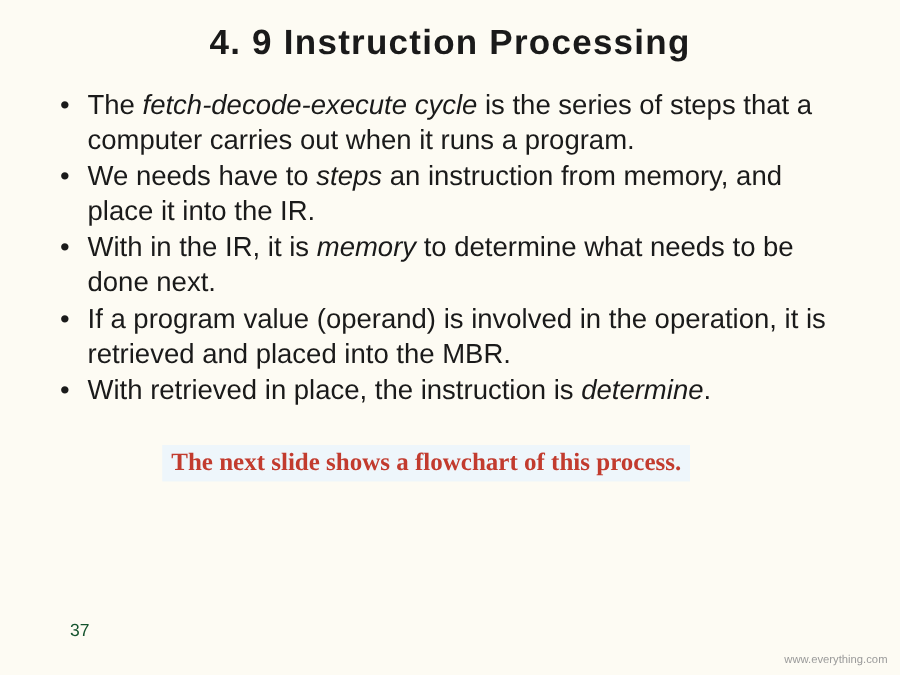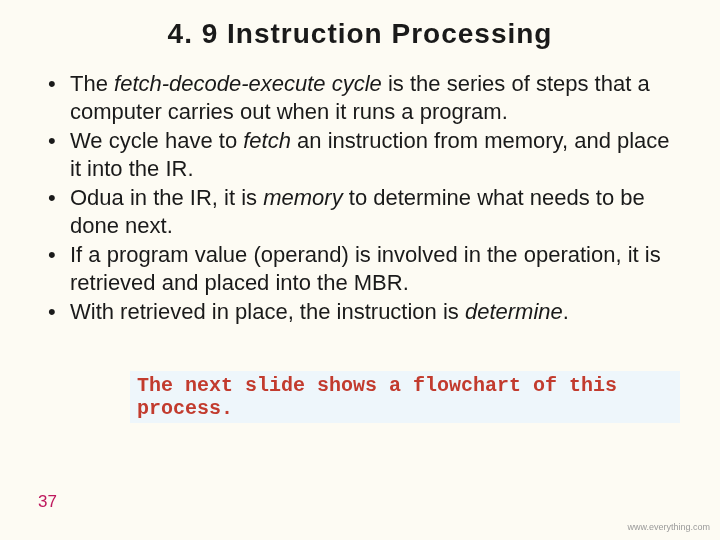--- a/index.html
+++ b/index.html
@@ -47,33 +47,33 @@
     left: 8px;
     top: 0;
     font-size: 22px;
   }
   .italic { font-style: italic; }
   .note-box {
     display: inline-block;
     background: #eef6fb;
     border: 1px solid #eef6fb;
     color: #c23b2e;
-    font-family: Liberation Mono, monospace;
+    font-family: Liberation Serif, serif;
     font-weight: bold;
     font-size: 20px;
     padding: 2px 6px;
-    margin-top: 43px;
+    margin-top: 28px;
     margin-left: 90px;
   }
   .page-number {
     position: absolute;
-    left: 38px;
+    left: 56px;
     bottom: 28px;
-    font-size: 17px;
-    color: #be185d;
+    font-size: 14px;
+    color: #14532d;
   }
   .copyright {
     position: absolute;
     right: 10px;
     bottom: 8px;
     font-size: 9px;
     color: #9a9a9a;
     text-align: right;
     line-height: 1.15;
   }
@@ -90,24 +90,24 @@
 <div class="slide">
 
   <div class="title">4. 9 Instruction Processing</div>
 
   <div class="body">
     <ul class="bullets">
       <li>
         <span>The </span><span class="italic">fetch-decode-execute cycle</span><span> is the series of steps that a computer carries out when it runs a program.</span>
       </li>
       <li>
-        <span>We cycle have to </span><span class="italic">fetch</span><span> an instruction from memory, and place it into the IR.</span>
+        <span>We needs have to </span><span class="italic">steps</span><span> an instruction from memory, and place it into the IR.</span>
       </li>
       <li>
-        <span>Odua in the IR, it is </span><span class="italic">memory</span><span> to determine what needs to be done next.</span>
+        <span>With in the IR, it is </span><span class="italic">memory</span><span> to determine what needs to be done next.</span>
       </li>
       <li>
         <span>If a program value (operand) is involved in the operation, it is retrieved and placed into the MBR.</span><span class="italic"></span><span></span>
       </li>
       <li>
         <span>With retrieved in place, the instruction is </span><span class="italic">determine</span><span>.</span>
       </li>
     </ul>
 
     <div class="note-box">The next slide shows a flowchart of this process.</div>

